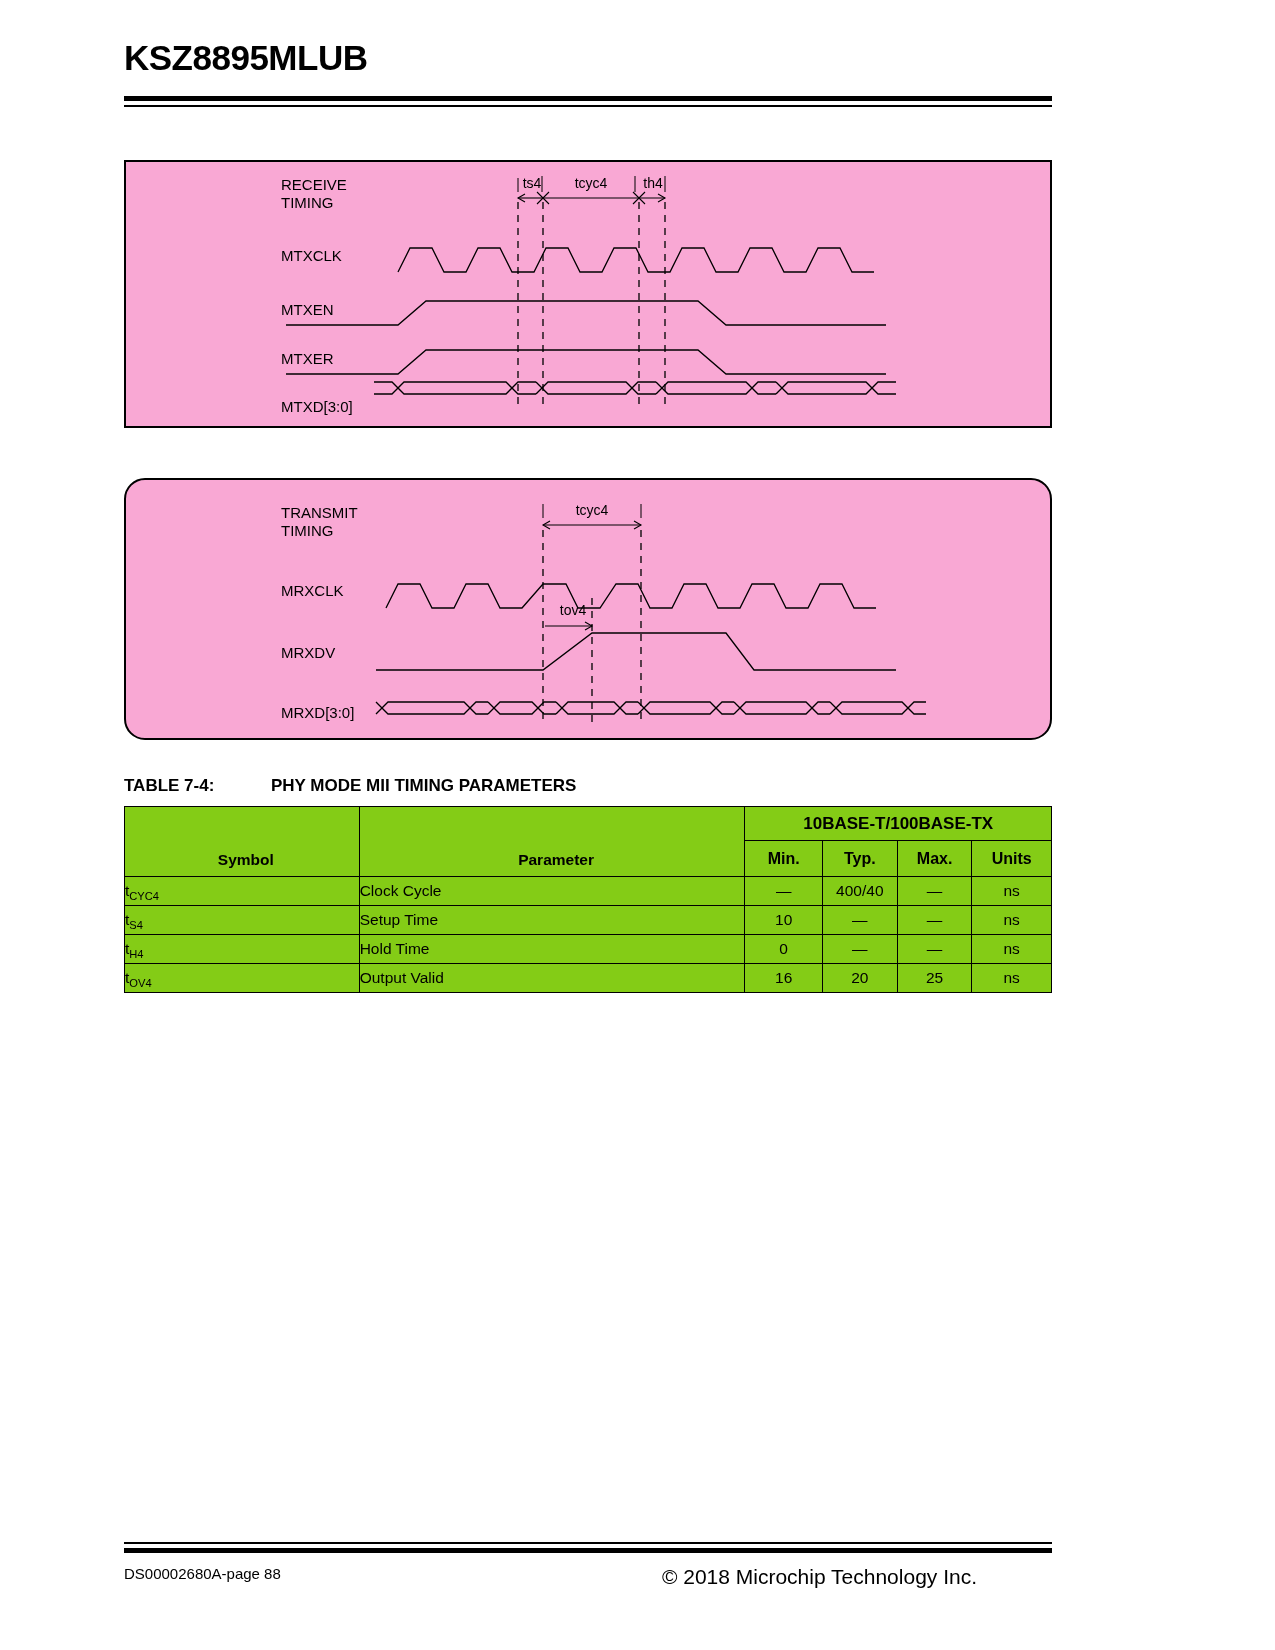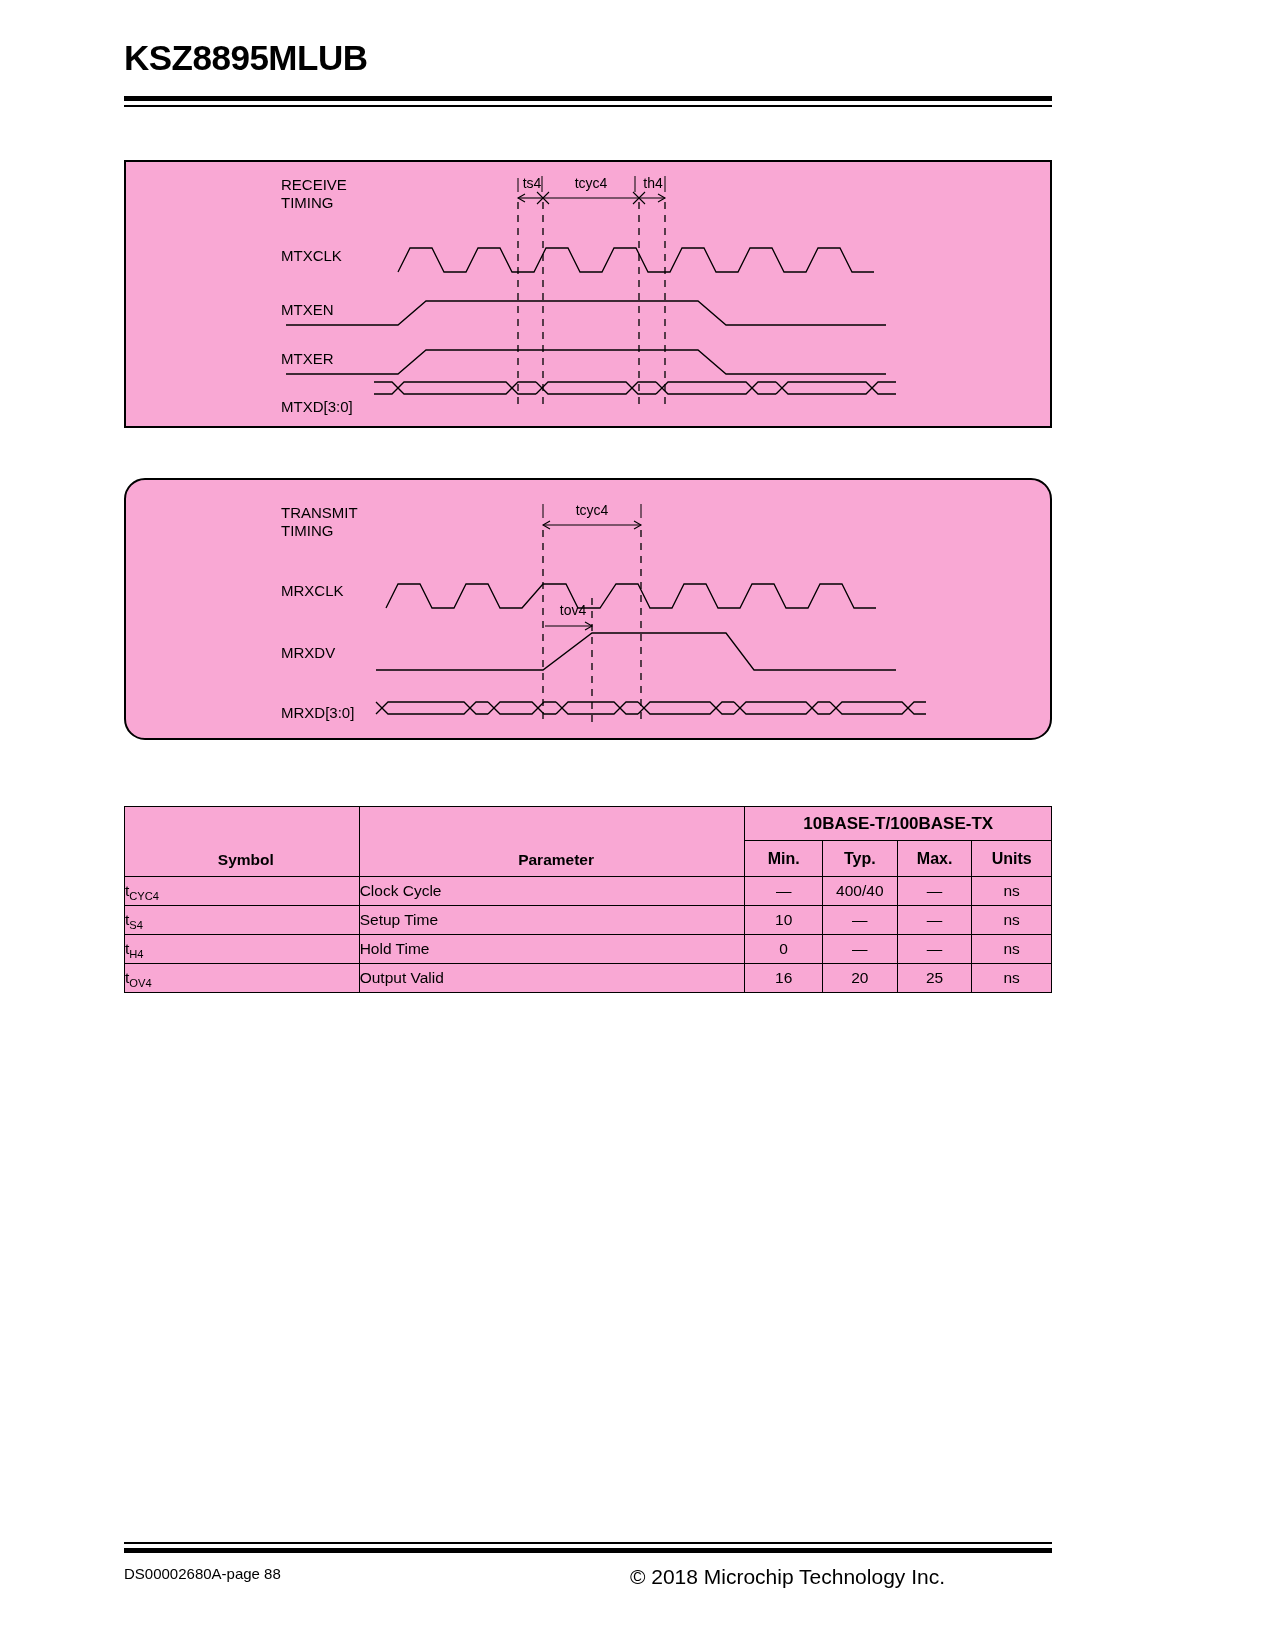--- a/index.html
+++ b/index.html
@@ -13,20 +13,21 @@
     font-family: "Liberation Sans", sans-serif;
     color: #000000;
     position: relative;
     overflow: hidden;
   }
   .page {
     position: absolute;
     left: 0; top: 0;
     width: 1168px;
     height: 1650px;
+    padding-left: 32px;
   }
 
   
   .doc-title {
     position: absolute;
     left: 124px;
     top: 38px;
     font-size: 35px;
     font-weight: bold;
     letter-spacing: -0.5px;
@@ -82,21 +83,21 @@
     left: 124px;
     top: 806px;
     width: 928px;
     border-collapse: collapse;
     font-size: 15.5px;
     background: #fff;
   }
   table.params th, table.params td {
     border: 1.6px solid #000;
     padding: 0;
-    background: #f9a8d4;
+    background: #84cc16;
   }
   table.params th {
     font-weight: bold;
     text-align: center;
   }
   .th-left {
     text-align: right;
     vertical-align: bottom;
     padding: 0 0 7px 8px !important;
     height: 62px;
@@ -296,20 +297,23 @@
         <polyline points="512,234 524,222 584,222 596,234 608,234"></polyline>
         <polyline points="512,222 524,234 584,234 596,222 608,222"></polyline>
         <polyline points="608,234 620,222 680,222 692,234 704,234"></polyline>
         <polyline points="608,222 620,234 680,234 692,222 704,222"></polyline>
         <polyline points="704,234 716,222 776,222 788,234 800,234"></polyline>
         <polyline points="704,222 716,234 776,234 788,222 800,222"></polyline>
       </g>
     </svg>
   </div>
 
+  <div class="tbl-caption">
+    <span class="num">TABLE 7-4:</span><span>PHY MODE MII TIMING PARAMETERS</span>
+  </div>
 
   <table class="params">
     <thead>
       <tr>
         <th class="th-left" rowspan="2" style="width:232px;">Symbol</th>
         <th class="th-left" rowspan="2" style="width:388px;">Parameter</th>
         <th class="th-group" colspan="4">10BASE-T/100BASE-TX</th>
       </tr>
       <tr>
         <th class="th-sub" style="width:78px;">Min.</th>

